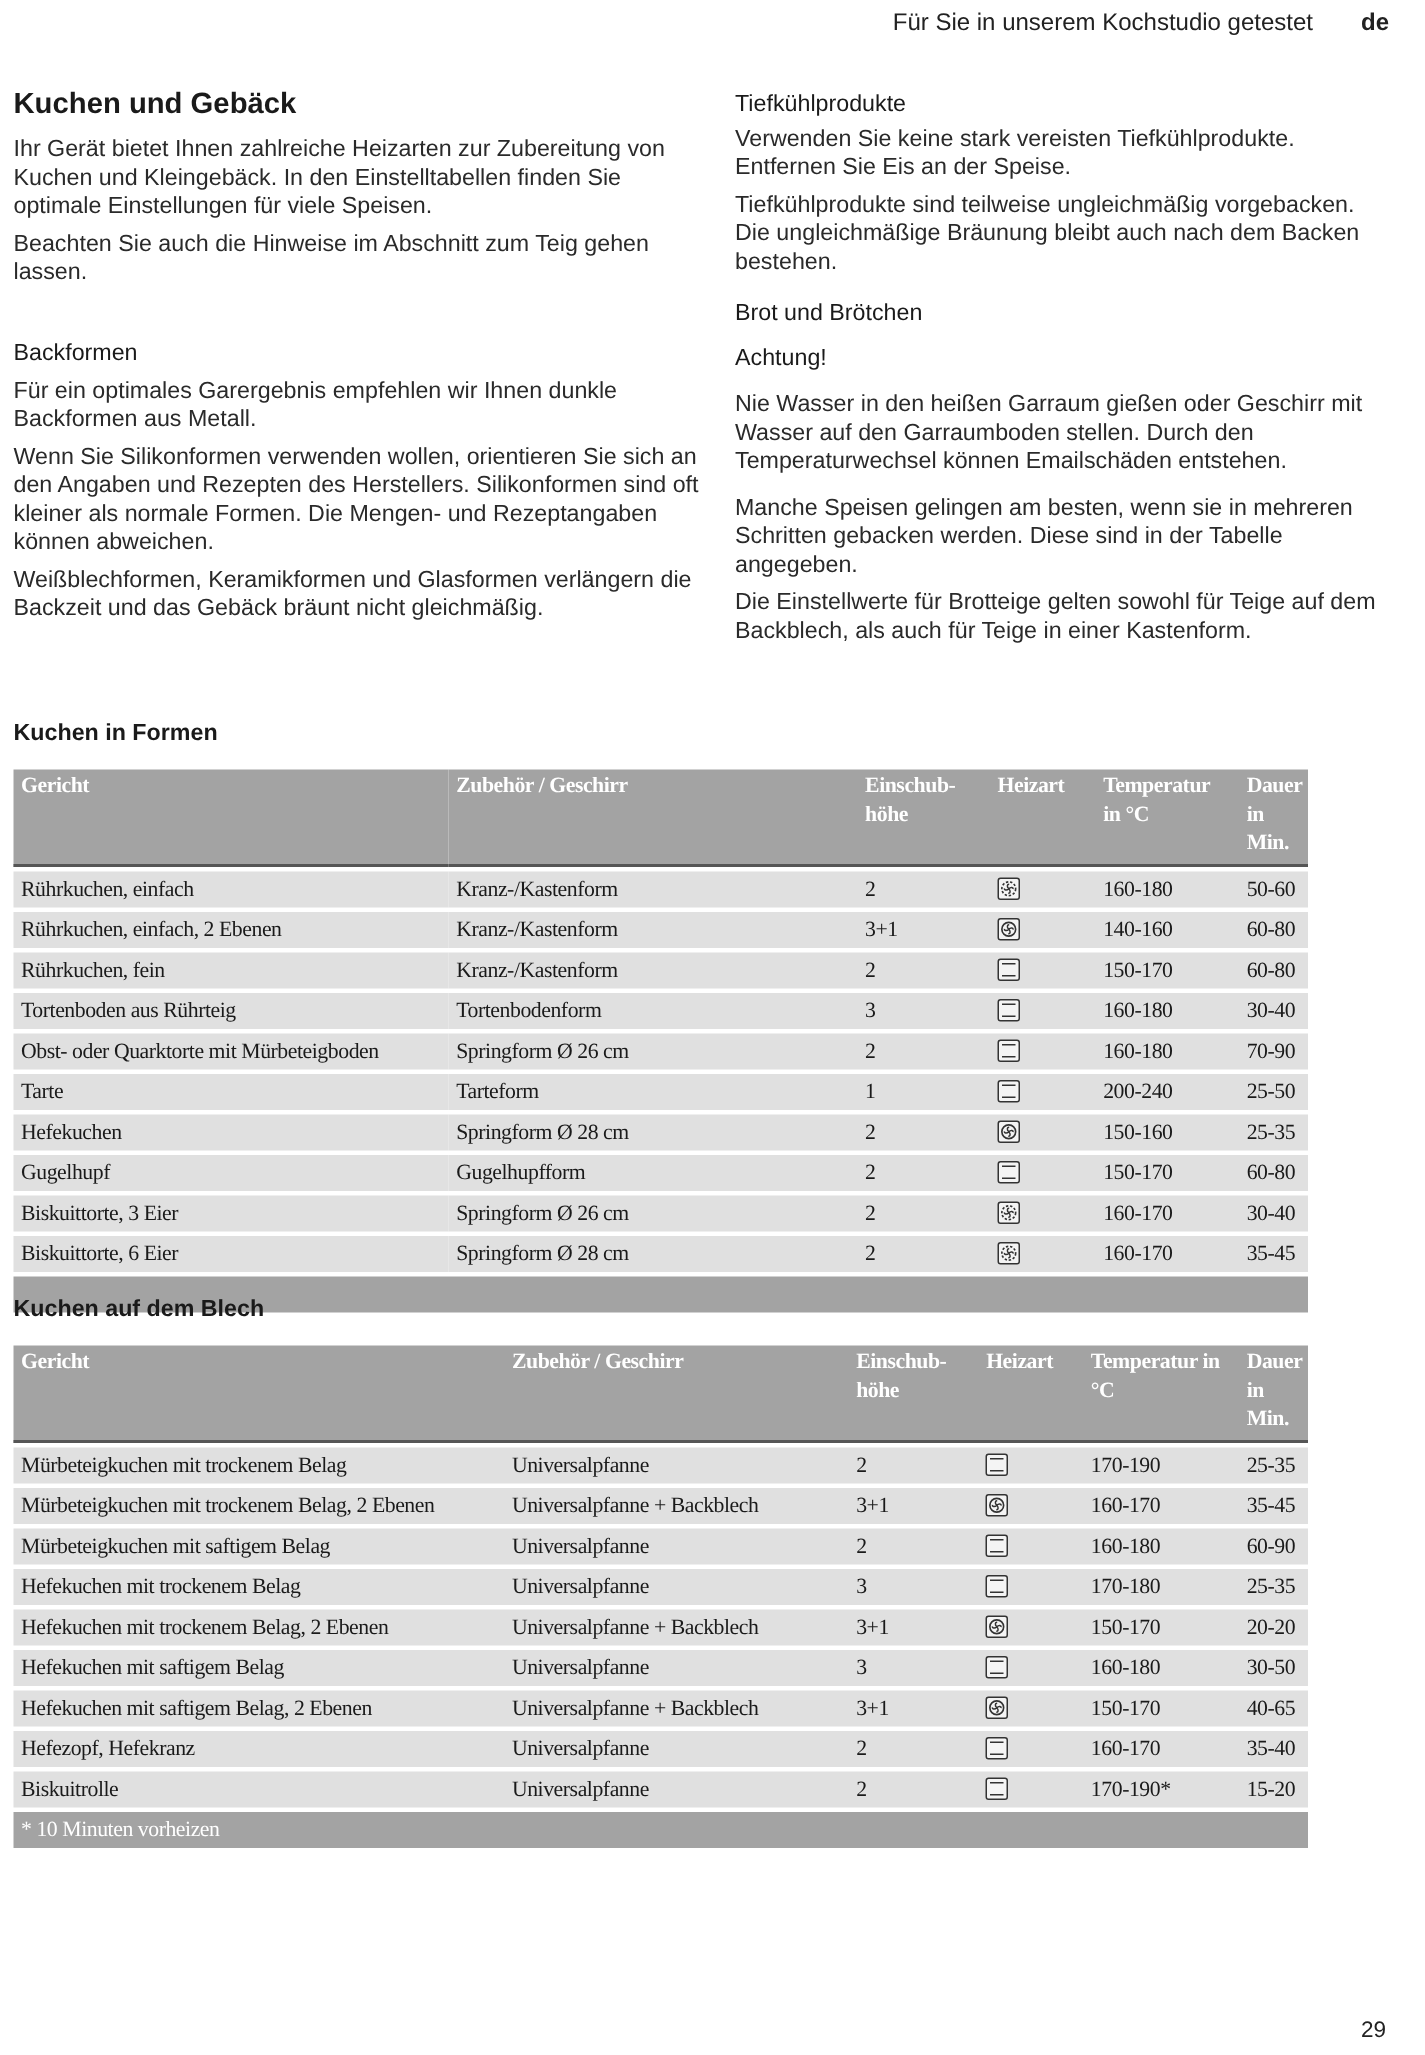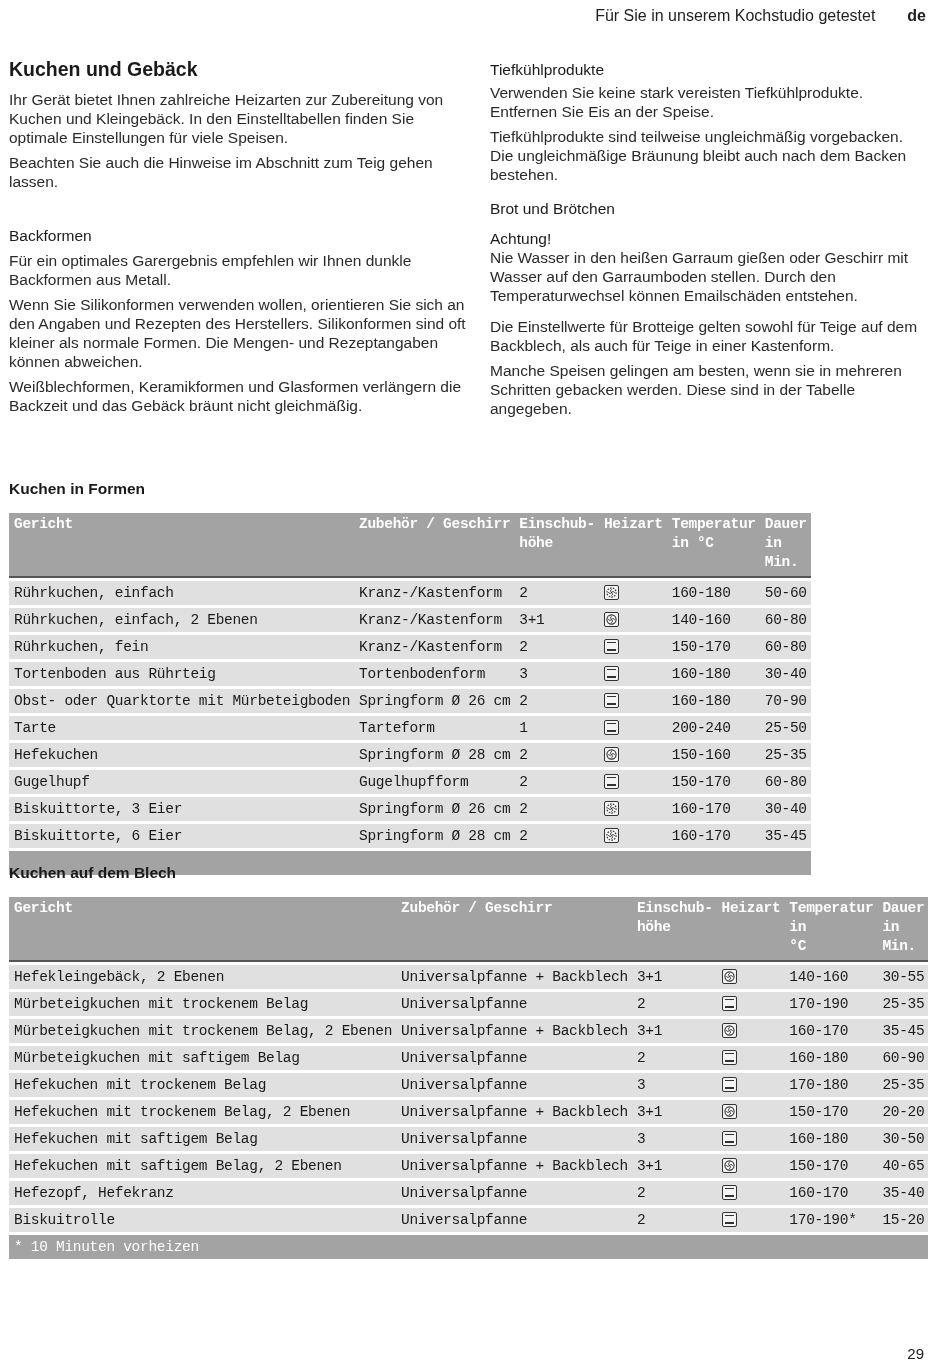--- a/index.html
+++ b/index.html
@@ -6,23 +6,23 @@
   body { width: 950px; height: 1370px; position: relative; overflow: hidden; color: #1a1a1a; font-family: "Liberation Sans", sans-serif; }
   .page-header { position: absolute; top: 7px; right: 24px; font-size: 16px; color: #222; display: flex; gap: 32px; }
   .page-header .lang { font-weight: bold; }
   .col { position: absolute; top: 58px; }
   .col-left { left: 9px; width: 460px; }
   .col-right { left: 490px; width: 440px; }
   h1 { font-size: 19.5px; font-weight: bold; margin: 0 0 9px 0; color: #1a1a1a; }
   h2 { font-size: 15.5px; font-weight: normal; margin: 0 0 6px 0; color: #1a1a1a; }
   p { font-size: 15.5px; line-height: 19px; margin: 0 0 6px 0; color: #2a2a2a; }
   .gap-s { margin-top: 14px; }
-  .warn-h { margin-bottom: 0; }
+  .warn-h { margin-bottom: 12px; }
   .section-title { position: absolute; left: 9px; font-size: 15.5px; font-weight: bold; color: #1a1a1a; }
-  table.settings { position: absolute; left: 9px; width: 795px; border-collapse: separate; border-spacing: 0 3px; font-family: Liberation Mono, monospace; font-size: 14.5px; letter-spacing: -0.3px; }
+  table.settings { position: absolute; left: 9px; width: 863px; border-collapse: separate; border-spacing: 0 3px; font-family: Liberation Serif, serif; font-size: 14.5px; letter-spacing: -0.3px; }
   table.settings th { background: #a3a3a3; color: #ffffff; font-weight: bold; text-align: left; vertical-align: top; padding: 2px 4px 4px 5px; line-height: 19px; height: 36px; border-bottom: 2px solid #555; }
   table.settings td { background: #e0e0e0; color: #1a1a1a; padding: 0 4px 0 5px; height: 24px; line-height: 24px; white-space: nowrap; }
   table.settings tr.foot td { background: #a3a3a3; color: #ffffff; height: 24px; }
   .heat { display: inline-block; width: 13px; height: 13px; border: 1.3px solid #333; border-radius: 2px; position: relative; vertical-align: middle; top: -1px; background: #f4f4f4; }
   .heat.topbottom::before { content: ""; position: absolute; left: 2px; right: 2px; top: 2px; height: 1.3px; background: #333; }
   .heat.topbottom::after { content: ""; position: absolute; left: 2px; right: 2px; bottom: 2px; height: 1.3px; background: #333; }
   .heat svg { position: absolute; left: 0; top: 0; }
   .page-number { position: absolute; right: 26px; bottom: 8px; font-size: 15px; color: #222; }
 </style>
 </head>
@@ -43,22 +43,22 @@
   <p>Weißblechformen, Keramikformen und Glasformen verlängern die Backzeit und das Gebäck bräunt nicht gleichmäßig.</p>
 </div>
 
 <div class="col col-right" style="top:61px">
   <h2 style="margin-bottom:4px">Tiefkühlprodukte</h2>
   <p>Verwenden Sie keine stark vereisten Tiefkühlprodukte. Entfernen Sie Eis an der Speise.</p>
   <p>Tiefkühlprodukte sind teilweise ungleichmäßig vorgebacken. Die ungleichmäßige Bräunung bleibt auch nach dem Backen bestehen.</p>
   <h2 style="margin-top:16px; margin-bottom:12px">Brot und Brötchen</h2>
   <h2 class="warn-h">Achtung!</h2>
   <p style="margin-bottom:12px">Nie Wasser in den heißen Garraum gießen oder Geschirr mit Wasser auf den Garraumboden stellen. Durch den Temperaturwechsel können Emailschäden entstehen.</p>
+  <p>Manche Speisen gelingen am besten, wenn sie in mehreren Schritten gebacken werden. Diese sind in der Tabelle angegeben.</p>
   <p>Die Einstellwerte für Brotteige gelten sowohl für Teige auf dem Backblech, als auch für Teige in einer Kastenform.</p>
-  <p>Manche Speisen gelingen am besten, wenn sie in mehreren Schritten gebacken werden. Diese sind in der Tabelle angegeben.</p>
 </div>
 
 <div class="section-title" style="top:480px">Kuchen in Formen</div>
 
 <table class="settings" style="top:510px">
   <colgroup>
     <col style="width:294px">
       <col style="width:286px">
       <col style="width:90px">
       <col style="width:72px">
@@ -199,31 +199,20 @@
 höhe</th>
       <th>Heizart</th>
       <th style="white-space:pre-line">Temperatur in
 °C</th>
       <th style="white-space:pre-line">Dauer in
 Min.</th>
     </tr>
   </thead>
   <tbody id="tbody-blech">
       <tr>
-        <td>Hefekleingebäck, 2 Ebenen</td>
-        <td>Universalpfanne + Backblech</td>
-        <td>3+1</td>
-        <td><span class="heat"><svg width="13" height="13" viewBox="0 0 13 13">
-              <circle cx="6.5" cy="6.5" r="4.6" fill="none" stroke="#333" stroke-width="1.1"></circle>
-              <path d="M6.5 6.5 C5 5 5.5 3.4 6.8 3.6 M6.5 6.5 C8 5 9.6 5.6 9.4 6.8 M6.5 6.5 C8 8 7.5 9.6 6.2 9.4 M6.5 6.5 C5 8 3.4 7.4 3.6 6.2" fill="none" stroke="#333" stroke-width="1"></path>
-            </svg></span></td>
-        <td>140-160</td>
-        <td>30-55</td>
-      </tr>
-      <tr>
         <td>Mürbeteigkuchen mit trockenem Belag</td>
         <td>Universalpfanne</td>
         <td>2</td>
         <td><span class="heat topbottom"></span></td>
         <td>170-190</td>
         <td>25-35</td>
       </tr>
       <tr>
         <td>Mürbeteigkuchen mit trockenem Belag, 2 Ebenen</td>
         <td>Universalpfanne + Backblech</td>

